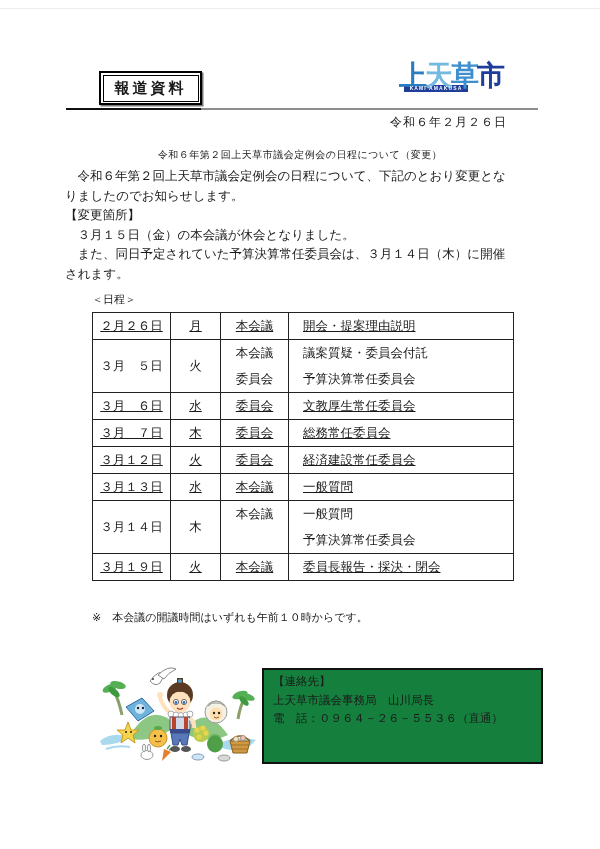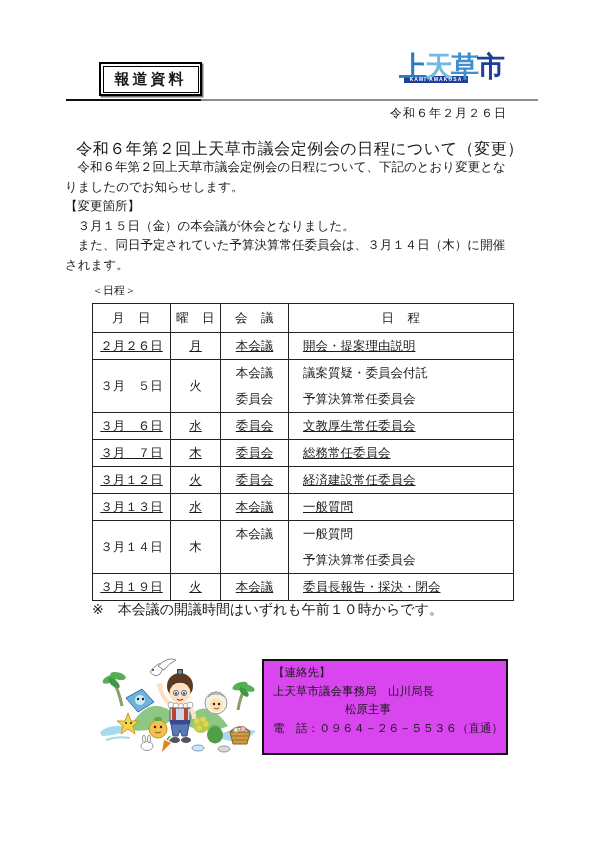--- a/index.html
+++ b/index.html
@@ -1,21 +1,21 @@
 <!DOCTYPE html>
 <html><head>
 <meta charset="utf-8">
 <style>
   html,body{margin:0;padding:0;}
   body{
     width:600px;height:849px;background:#fff;position:relative;
     font-family:"Liberation Sans","DejaVu Sans",sans-serif;
     color:#1a1a1a;overflow:hidden;
   }
-  .page{position:absolute;inset:0;background:#fff;outline:1px solid #ececec;}
+  .page{position:absolute;inset:0;background:#fff;outline:1px solid #ececec;margin-top:9px;}
 
   
   .press-box{position:absolute;left:99px;top:62px;border:2.5px solid #000;
     padding:1.5px;background:#fff;box-shadow:1.5px 1.5px 0 #777;}
   .press-inner{border:1px solid #000;padding:3px 11px;}
   .press-label{font-size:15px;font-weight:bold;letter-spacing:3px;white-space:nowrap;}
 
   
   .logo{position:absolute;left:399px;top:52px;}
   .logo-chars{display:flex;font-weight:bold;font-size:28px;line-height:30px;}
@@ -23,45 +23,45 @@
   .logo-bar{margin:-6px 0 0 5px;width:64px;height:7px;color:#fff;font-size:5px;
     font-weight:bold;letter-spacing:1.1px;text-align:center;line-height:7px;white-space:nowrap;}
 
   
   .rule{position:absolute;left:66px;top:99px;width:472px;height:2px;
     background:linear-gradient(to right,#111 0,#111 135px,#8d8d8d 135px,#8d8d8d 100%);}
   .doc-date{position:absolute;top:105px;right:93px;font-size:12px;letter-spacing:1px;white-space:nowrap;}
 
   
   .title{position:absolute;top:139px;left:0;width:100%;text-align:center;
-    font-size:16px;letter-spacing:.5px;white-space:nowrap;}
+    font-size:10px;letter-spacing:.5px;white-space:nowrap;}
   .bodytext{position:absolute;left:65px;top:158px;font-size:12.5px;line-height:19.5px;}
   .line{white-space:nowrap;}
   .sched-label{position:absolute;left:92px;top:283px;font-size:11px;}
 
   
   table.sched{position:absolute;left:92px;top:303px;width:421px;border-collapse:collapse;
     table-layout:fixed;font-size:12.5px;}
   table.sched{border:1.5px solid #222;}
   .sched th,.sched td{border:1px solid #222;padding:0;}
   .sched th{height:28px;font-weight:normal;text-align:center;letter-spacing:.5px;}
   .sched td{text-align:center;vertical-align:middle;}
   tr.single{height:26px;text-decoration:underline;}
   tr.tall{height:53px;}
   tr.tall td.c-meet,tr.tall td.c-agenda{vertical-align:top;}
   .ln{height:26px;line-height:26px;white-space:nowrap;}
   td.c-agenda{text-align:left;padding-left:14px;}
 
-  .note{position:absolute;left:92px;top:601px;font-size:14px;white-space:nowrap;}
+  .note{position:absolute;left:92px;top:601px;font-size:11px;white-space:nowrap;}
 
   
   .mascots{position:absolute;left:98px;top:652px;}
-  .contact{position:absolute;left:262px;top:659px;width:246px;height:96px;
+  .contact{position:absolute;left:262px;top:659px;width:281px;height:96px;
     border:2px solid #111;box-sizing:border-box;font-size:11.5px;line-height:18.5px;
-    padding:2px 0 0 9px;background:#d946ef;}
+    padding:2px 0 0 9px;background:#15803d;}
   .contact .line{white-space:nowrap;}
   .contact .indent{padding-left:72px;}
 </style>
 </head>
 <body>
 
 <div class="page">
 
   <div class="press-box">
     <div class="press-inner">
@@ -96,26 +96,20 @@
   <div class="sched-label">＜日程＞</div>
 
   <table class="sched">
     <colgroup>
         <col style="width:78px">
         <col style="width:50px">
         <col style="width:68px">
         <col style="width:225px">
       </colgroup>
     <tbody>
-        <tr>
-      <th>月　日</th>
-      <th>曜　日</th>
-      <th>会　議</th>
-      <th>日　程</th>
-    </tr>
     <tr class="single">
       <td class="c-date">２月２６日</td>
       <td class="c-day">月</td>
       <td class="c-meet">
             <div class="ln">本会議</div>
           </td>
       <td class="c-agenda">
             <div class="ln">開会・提案理由説明</div>
           </td>
     </tr>
@@ -293,17 +287,16 @@
       <circle cx="145" cy="77" r="2.5" fill="#e8c8c0" stroke="#b08a80"></circle>
 
       <ellipse cx="100" cy="96" rx="6" ry="3" fill="#cde6f5" stroke="#8899bb"></ellipse>
       <ellipse cx="126" cy="97" rx="6" ry="3" fill="#d8d8d8" stroke="#999"></ellipse>
     </svg>
   </div>
 
   <div class="contact">
     <div class="line">【連絡先】</div>
     <div class="line">上天草市議会事務局　山川局長</div>
-    <div class="line indent">松原主事</div>
     <div class="line">電　話：０９６４－２６－５５３６（直通）</div>
   </div>
 
 </div>
 
 </body></html>

